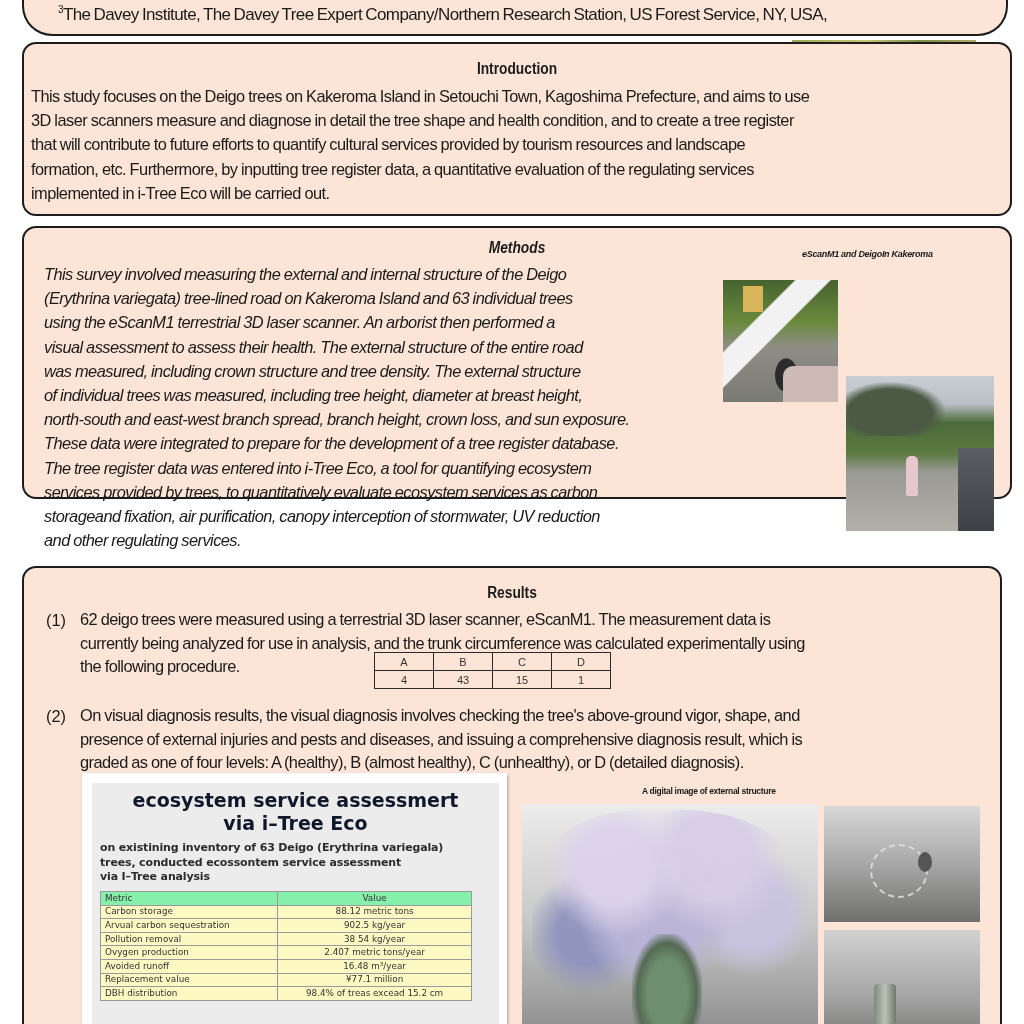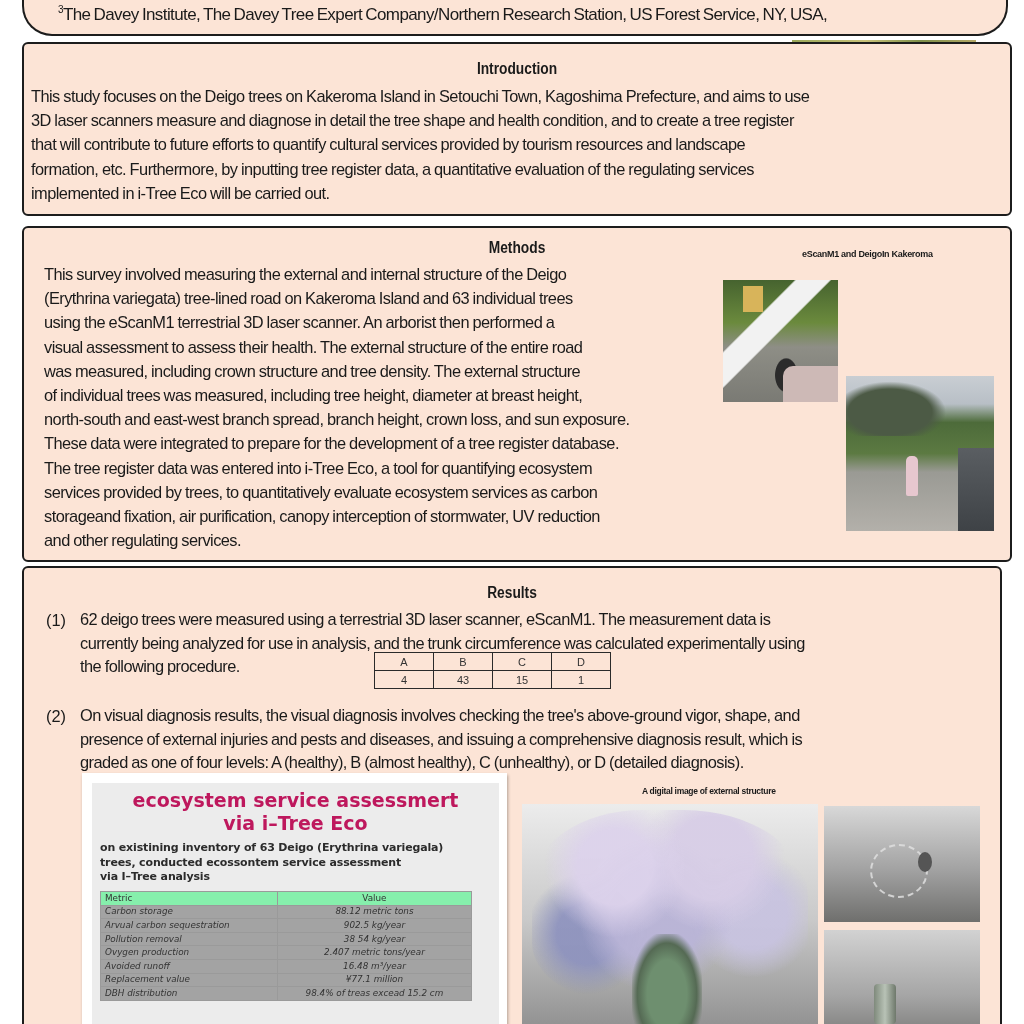--- a/index.html
+++ b/index.html
@@ -6,21 +6,21 @@
   body {
     width: 1024px; height: 1024px; overflow: hidden; position: relative;
     background: #ffffff;
     font-family: "Liberation Sans Narrow", "Liberation Sans", sans-serif;
     color: #1a1a1a;
   }
   .panel {
     position: absolute;
     background: #fce4d6;
     border: 2.5px solid #1c1c1c;
-    border-radius: 6px;
+    border-radius: 14px;
     box-sizing: border-box;
   }
   .panel-title {
     position: absolute; left: 0; right: 0; text-align: center;
     font-weight: bold; font-size: 16px;
     font-family: "Liberation Sans", sans-serif;
     transform: scaleX(0.86);
   }
   .body-text {
     position: absolute;
@@ -37,21 +37,21 @@
     position: absolute; left: 34px; top: 44px;
     font-family: "Liberation Sans", sans-serif; font-size: 17px; letter-spacing: -0.6px; word-spacing: -1px;
   }
   #affil-text sup { font-size: 10px; }
   #affil-photo-strip {
     position: absolute; left: 792px; top: 40px; width: 184px; height: 4px;
     background: linear-gradient(90deg, #9aa85a, #c9c27a 40%, #7e8f4a 70%, #b5a967);
   }
 
   #intro-panel { left: 22px; top: 42px; width: 990px; height: 174px; }
-  #methods-panel { left: 22px; top: 226px; width: 990px; height: 336px; }
+  #methods-panel { left: 22px; top: 226px; width: 990px; height: 273px; font-style: italic; }
   #results-panel { left: 22px; top: 566px; width: 980px; height: 480px; }
 
   
   .photo { position: absolute; overflow: hidden; }
   #scanner-photo {
     left: 699px; top: 52px; width: 115px; height: 122px;
     background:
       radial-gradient(ellipse at 55% 78%, #2b2b2b 0 12%, transparent 13%),
       linear-gradient(135deg, transparent 0 30%, #f2f2f2 31% 45%, transparent 46%),
       linear-gradient(180deg, #46632f 0%, #6b8a3d 35%, #8e8e86 55%, #7a7a74 100%);
@@ -87,37 +87,37 @@
     position: absolute; left: 58px; top: 205px; width: 425px; height: 270px;
     background: #ffffff; box-shadow: 1px 2px 3px rgba(0,0,0,0.3);
   }
   #itree-inner {
     position: absolute; left: 10px; top: 10px; right: 8px; bottom: 0;
     background: #ececec;
   }
   #itree-title {
     position: absolute; left: 0; right: 0; top: 6px; text-align: center;
     font-family: "DejaVu Sans", sans-serif; font-weight: bold; font-size: 19px; line-height: 23px;
-    color: #be185d;
+    color: #0f172a;
   }
   #itree-desc {
     position: absolute; left: 8px; top: 58px; right: 6px;
     font-family: "DejaVu Sans", sans-serif; font-weight: bold; font-size: 11px; line-height: 14.5px;
     color: #2b2b2b; white-space: pre-line; letter-spacing: -0.15px;
   }
   #itree-table {
     position: absolute; left: 8px; top: 108px; width: 372px; border-collapse: collapse;
     font-family: "DejaVu Sans", sans-serif; font-size: 8.8px; color: #333;
   }
   #itree-table th, #itree-table td {
     border: 1px solid #9a9a9a; padding: 0 4px; height: 12.6px; line-height: 11px; font-weight: normal;
   }
   #itree-table th { text-align: left; background: #86efac; }
   #itree-table th.val, #itree-table td.val { text-align: center; }
-  #itree-table td { background: #a3a3a3; font-style: italic; }
+  #itree-table td { background: #fef9c3; }
 
   
   #pc-caption {
     position: absolute; left: 618px; top: 218px; font-size: 8.5px; font-weight: bold;
     font-family: "Liberation Sans", sans-serif; letter-spacing: -0.3px;
   }
   #pc-tree {
     left: 498px; top: 236px; width: 296px; height: 230px;
     background: linear-gradient(180deg, #ececec 0%, #c9c9c9 50%, #8e8e8e 100%);
   }

